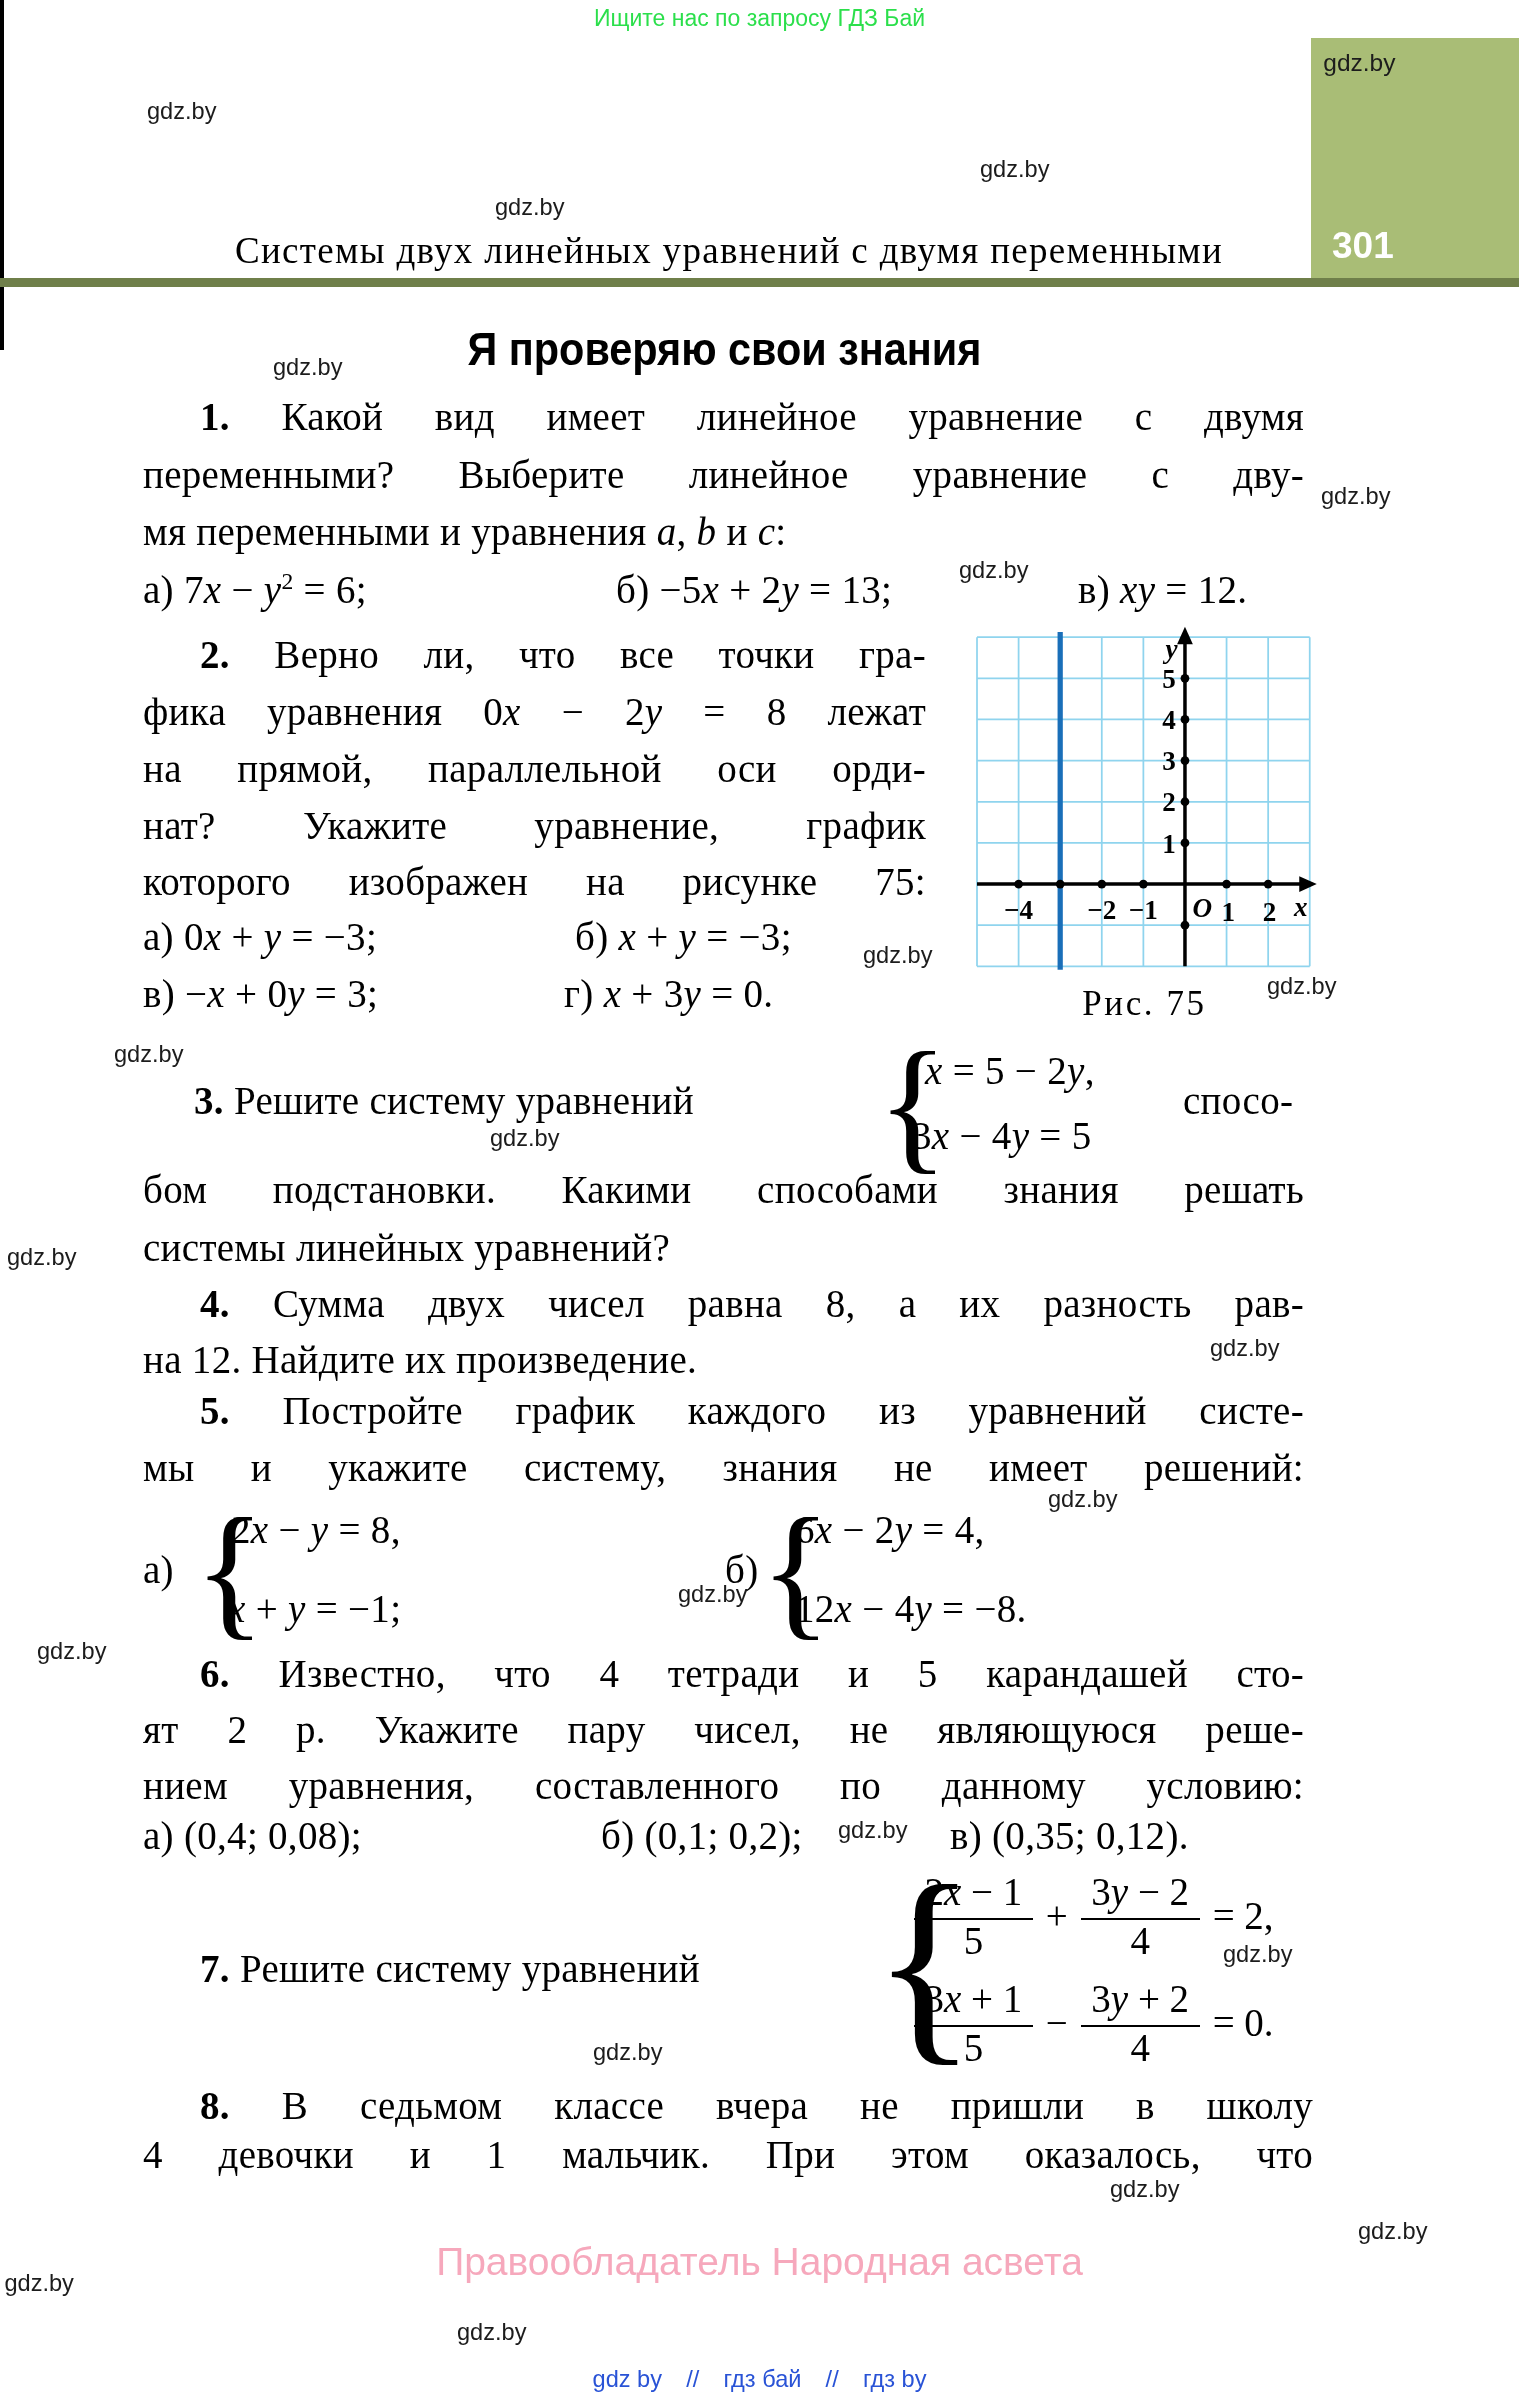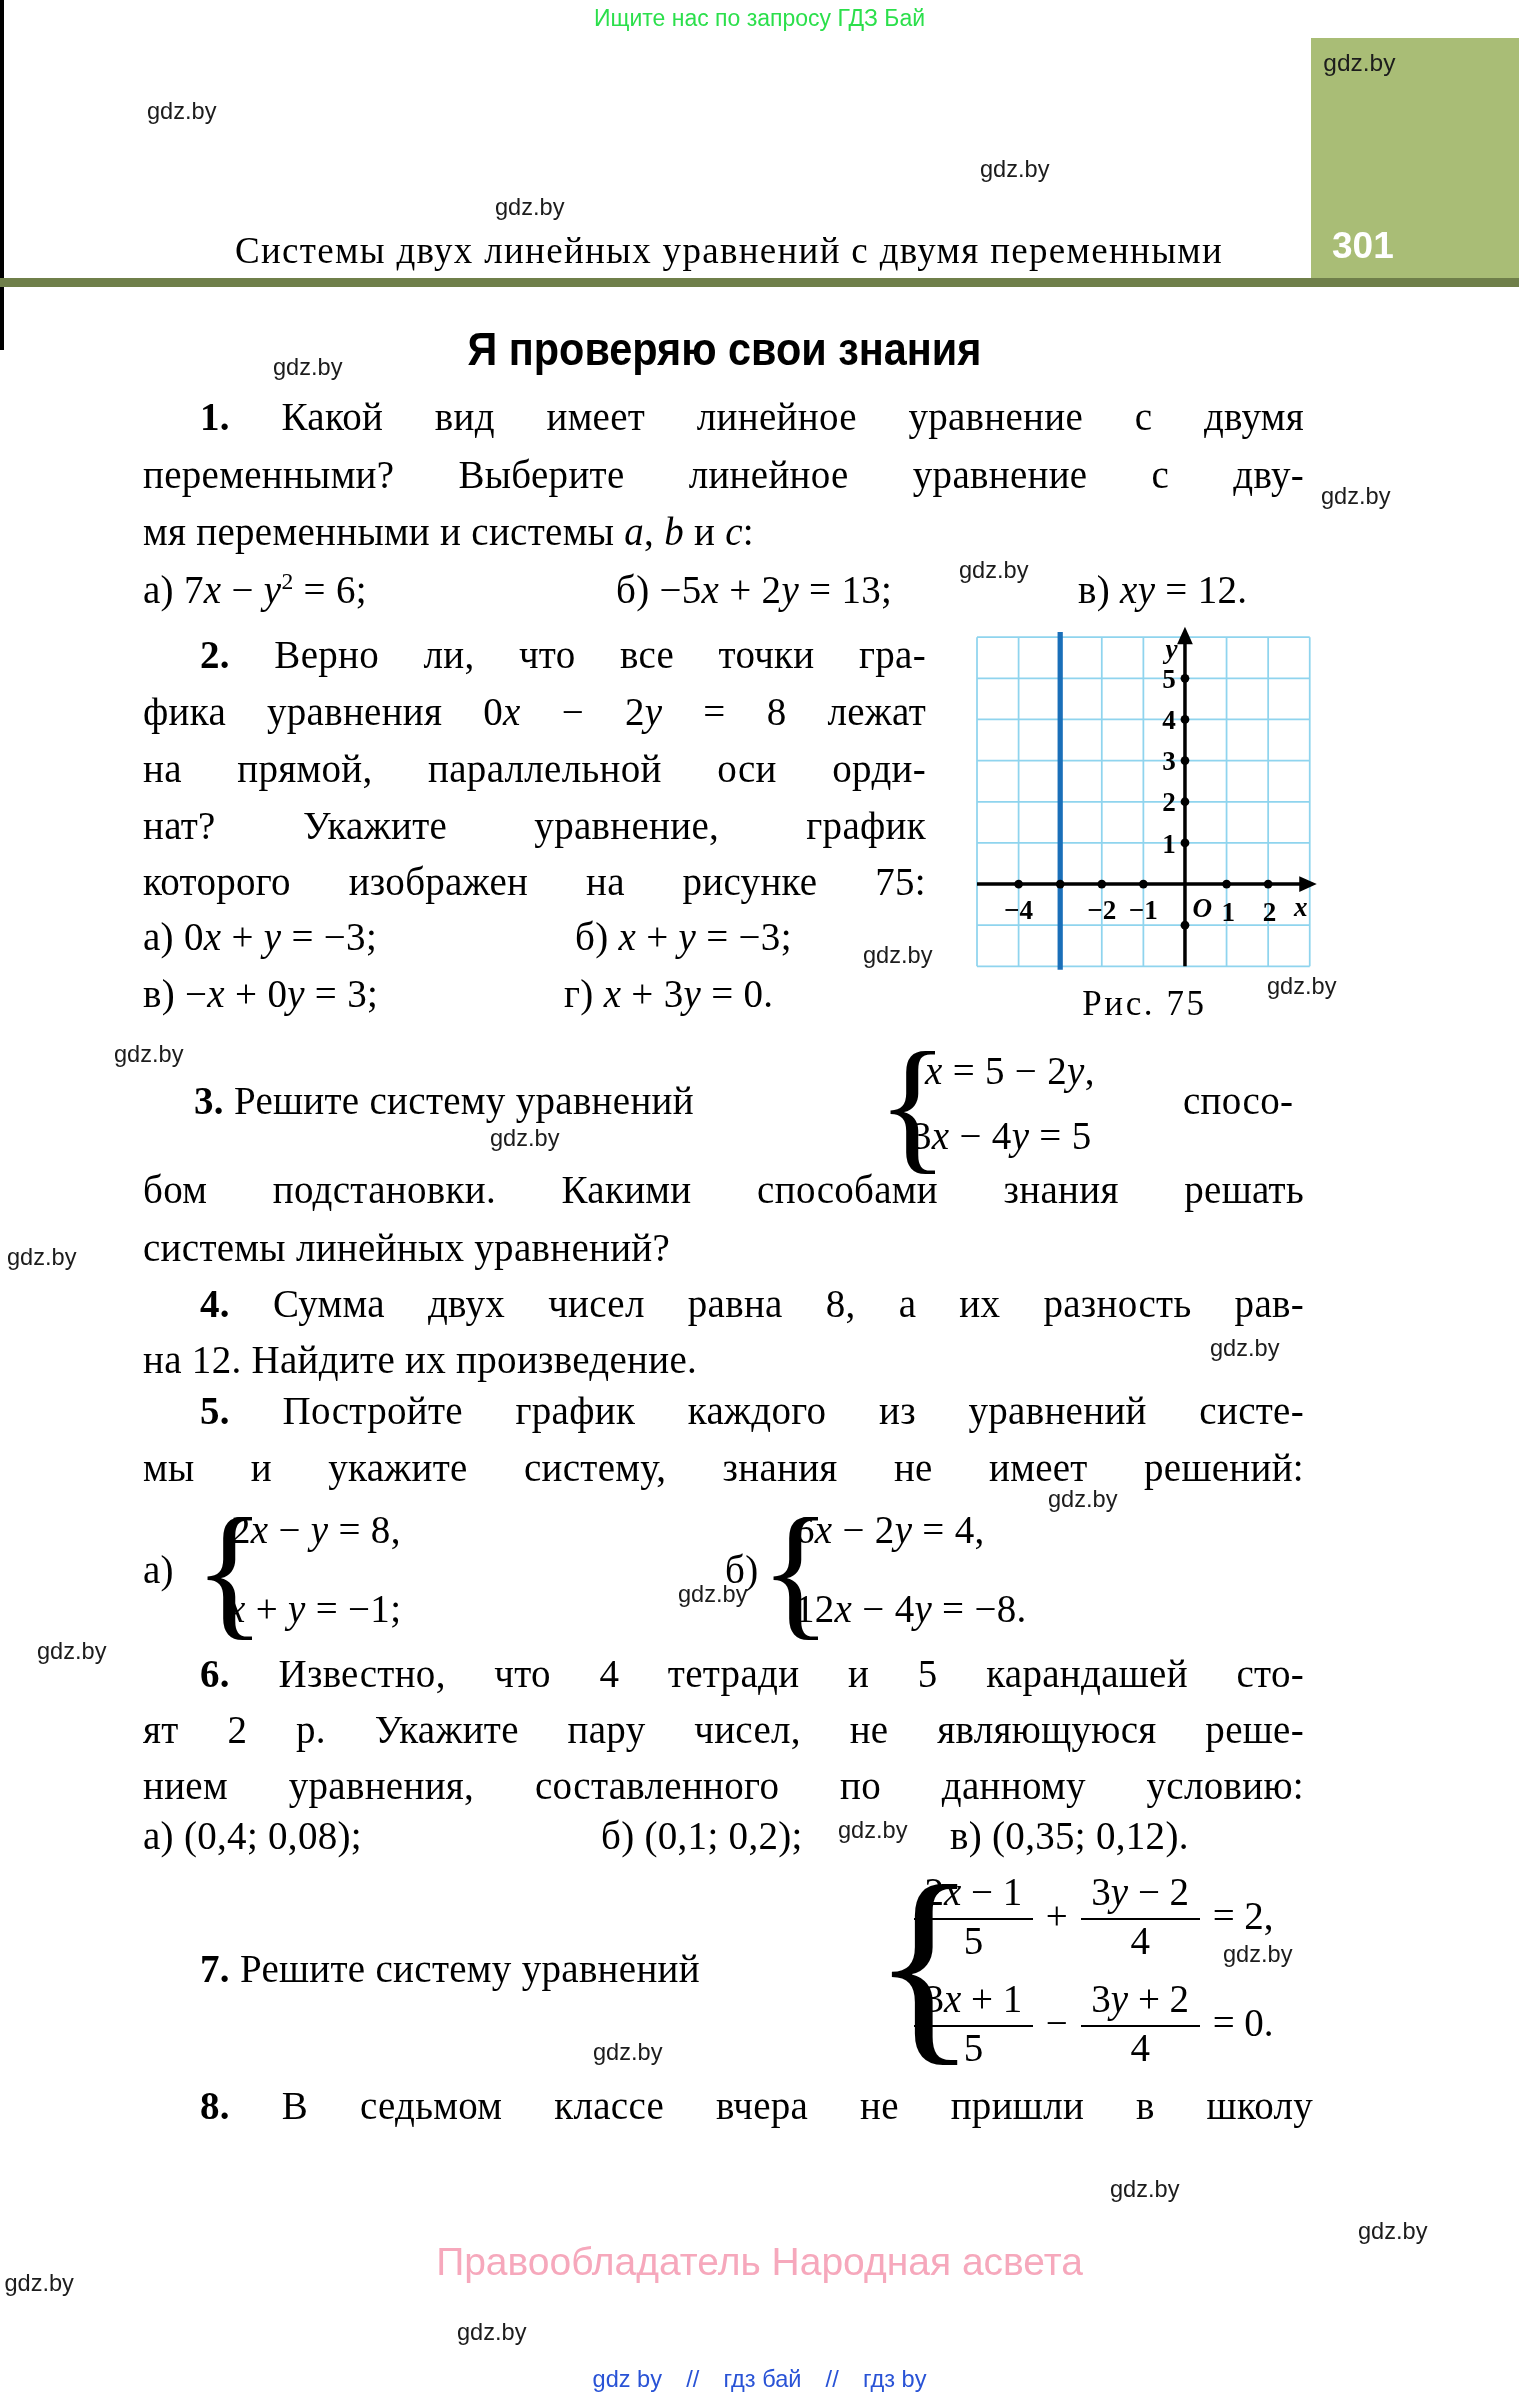--- a/index.html
+++ b/index.html
@@ -76,21 +76,21 @@
   <span class="wm" style="left:838px;top:1817px;">gdz.by</span>
   <span class="wm" style="left:1223px;top:1941px;">gdz.by</span>
   <span class="wm" style="left:593px;top:2039px;">gdz.by</span>
   <span class="wm" style="left:1110px;top:2176px;">gdz.by</span>
   <span class="wm" style="left:1358px;top:2218px;">gdz.by</span>
   <span class="wm" style="left:4.4px;top:2270px;">gdz.by</span>
   <span class="wm" style="left:457px;top:2319px;">gdz.by</span>
 
   <div class="bl just" style="left:200px;top:394px;width:1104px;"><span class="b">1.</span><span> Какой вид имеет линейное уравнение с двумя</span></div>
   <div class="bl just" style="left:143px;top:452px;width:1161px;">переменными? Выберите линейное уравнение с дву-</div>
-  <div class="bl" style="left:143px;top:509px;"><span>мя переменными и системы </span><span class="v">a</span><span>, </span><span class="v">b</span><span> и </span><span class="v">c</span><span>:</span></div>
+  <div class="bl" style="left:143px;top:509px;"><span>мя переменными и уравнения </span><span class="v">a</span><span>, </span><span class="v">b</span><span> и </span><span class="v">c</span><span>:</span></div>
   <div class="bl" style="left:143px;top:567px;"><span>а) 7</span><span class="v">x</span><span> − </span><span class="v">y</span><span class="sup">2</span><span> = 6;</span></div>
   <div class="bl" style="left:580px;top:567px;margin-left:36px;"><span>б) −5</span><span class="v">x</span><span> + 2</span><span class="v">y</span><span> = 13;</span></div>
   <div class="bl" style="left:1078px;top:567px;"><span>в) </span><span class="v">xy</span><span> = 12.</span></div>
 
   <div class="bl just" style="left:200px;top:632px;width:726px;"><span class="b">2.</span><span> Верно ли, что все точки гра-</span></div>
   <div class="bl just" style="left:143px;top:689px;width:783px;"><span>фика уравнения 0</span><span class="v">x</span><span> − 2</span><span class="v">y</span><span> = 8 лежат</span></div>
   <div class="bl just" style="left:143px;top:746px;width:783px;">на прямой, параллельной оси орди-</div>
   <div class="bl just" style="left:143px;top:803px;width:783px;">нат? Укажите уравнение, график</div>
   <div class="bl just" style="left:143px;top:859px;width:783px;">которого изображен на рисунке 75:</div>
   <div class="bl" style="left:143px;top:914px;"><span>а) 0</span><span class="v">x</span><span> + </span><span class="v">y</span><span> = −3;</span></div>
@@ -213,20 +213,21 @@
     </span>
     <span>−</span>
     <span class="frac">
       <span class="num"><span>3</span><span class="v">y</span><span> + 2</span></span>
       <span class="den" style="display:block;">4</span>
     </span>
     <span>= 0.</span>
   </div>
 
   <div class="bl just" style="left:200px;top:2083px;width:1113px;"><span class="b">8.</span><span> В седьмом классе вчера не пришли в школу</span></div>
+  <div class="bl just" style="left:143px;top:2132px;width:1170px;">4 девочки и 1 мальчик. При этом оказалось, что</div>
 
   <div class="pink">Правообладатель Народная асвета</div>
   <div class="bluelinks">
     <span>gdz by</span>
     <span>//</span>
     <span>гдз бай</span>
     <span>//</span>
     <span>гдз by</span>
   </div>
 

